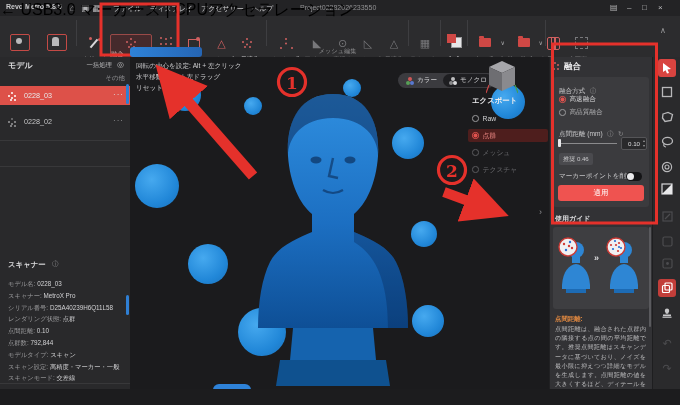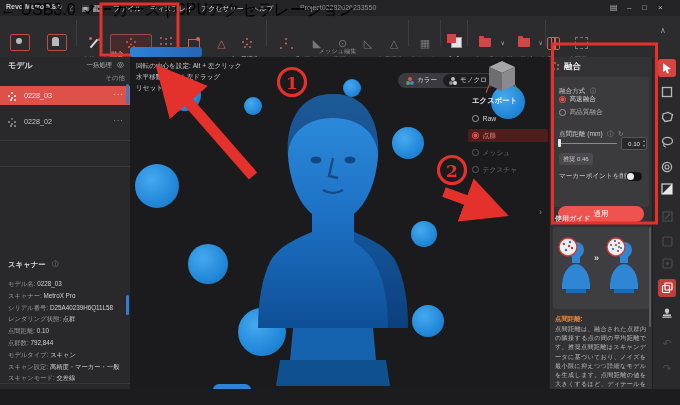--- a/index.html
+++ b/index.html
@@ -81,22 +81,22 @@
   .inf{font-size:6.5px;color:#8d8d8f;}
   .frow{position:absolute;left:6px;display:flex;align-items:center;}
   .sl-track{position:absolute;left:6px;top:66px;width:58px;height:1px;background:#8a8a8c;}
   .sl-handle{position:absolute;left:5px;top:62px;width:3px;height:8px;background:#e8e8ea;border-radius:1px;}
   .valbox{position:absolute;left:68px;top:60px;width:24px;height:11px;background:#29292b;border:1px solid #555558;border-radius:2px;
           font-size:6.2px;color:#dcdcde;line-height:11px;text-align:center;}
   .stepper{position:absolute;right:1px;top:0;font-size:4px;color:#9a9a9c;line-height:5px;}
   .badge{position:absolute;left:6px;top:76px;background:#4a4a4e;border-radius:2px;font-size:6.1px;color:#c9c9cb;padding:1.5px 4px;}
   .tog{position:absolute;right:7px;top:95px;width:16px;height:9px;background:#141416;border-radius:5px;}
   .tog::after{content:"";position:absolute;left:1px;top:1px;width:7px;height:7px;border-radius:50%;background:#e8e8ea;}
-  .applybtn{position:absolute;left:5px;top:108px;width:86px;height:16px;background:#ef5350;border-radius:8px;
-            font-size:7.4px;color:#fff;text-align:center;line-height:16px;margin-top:21px;}
+  .applybtn{position:absolute;left:5px;top:108px;width:86px;height:16px;background:#ef5350;border-radius:3px;
+            font-size:7.4px;color:#fff;text-align:center;line-height:16px;}
   .guide-h{position:absolute;left:5px;top:157px;font-size:7px;font-weight:bold;color:#dcdcde;}
   .gcard{position:absolute;left:3px;top:170px;width:96px;height:82px;background:#3e3e41;border-radius:3px;}
   .chev2{position:absolute;left:41px;top:26px;font-size:9px;font-weight:bold;color:#dcdcde;}
   .ghead{position:absolute;left:5px;top:258px;font-size:6.4px;font-weight:bold;color:#e08840;}
   .gbody{position:absolute;left:5px;top:267px;width:91px;font-size:6.1px;line-height:9.2px;color:#bcbcbe;text-align:justify;}
   .rscroll{position:absolute;left:99px;top:170px;width:2px;height:100px;background:#5a5a5e;border-radius:1px;}
   
   #iconcol{left:652px;top:57px;width:28px;height:332px;background:#2a2a2c;border-left:1px solid #1e1e20;}
   .colico{position:absolute;left:5px;width:18px;height:18px;border-radius:3px;display:flex;align-items:center;justify-content:center;}
   .colico.active{background:#d84440;}

